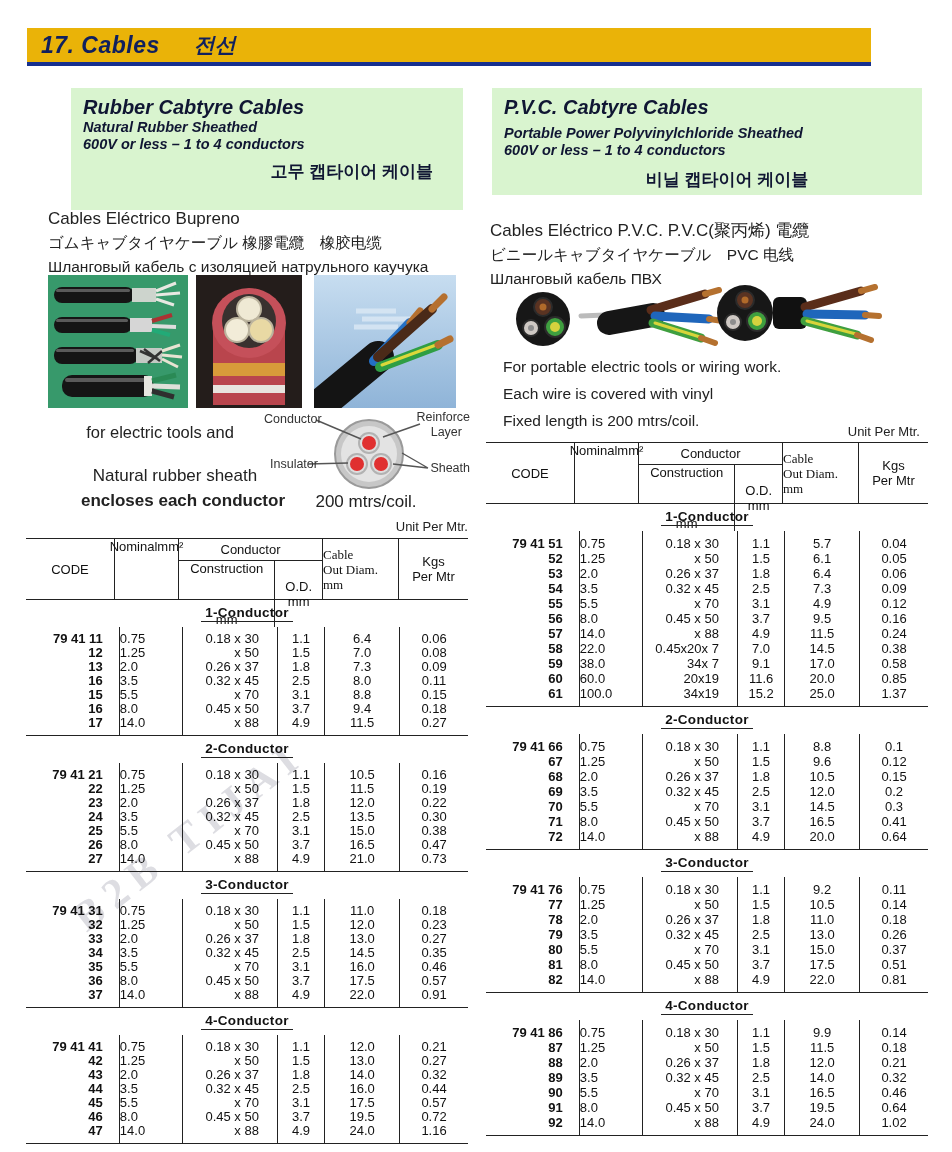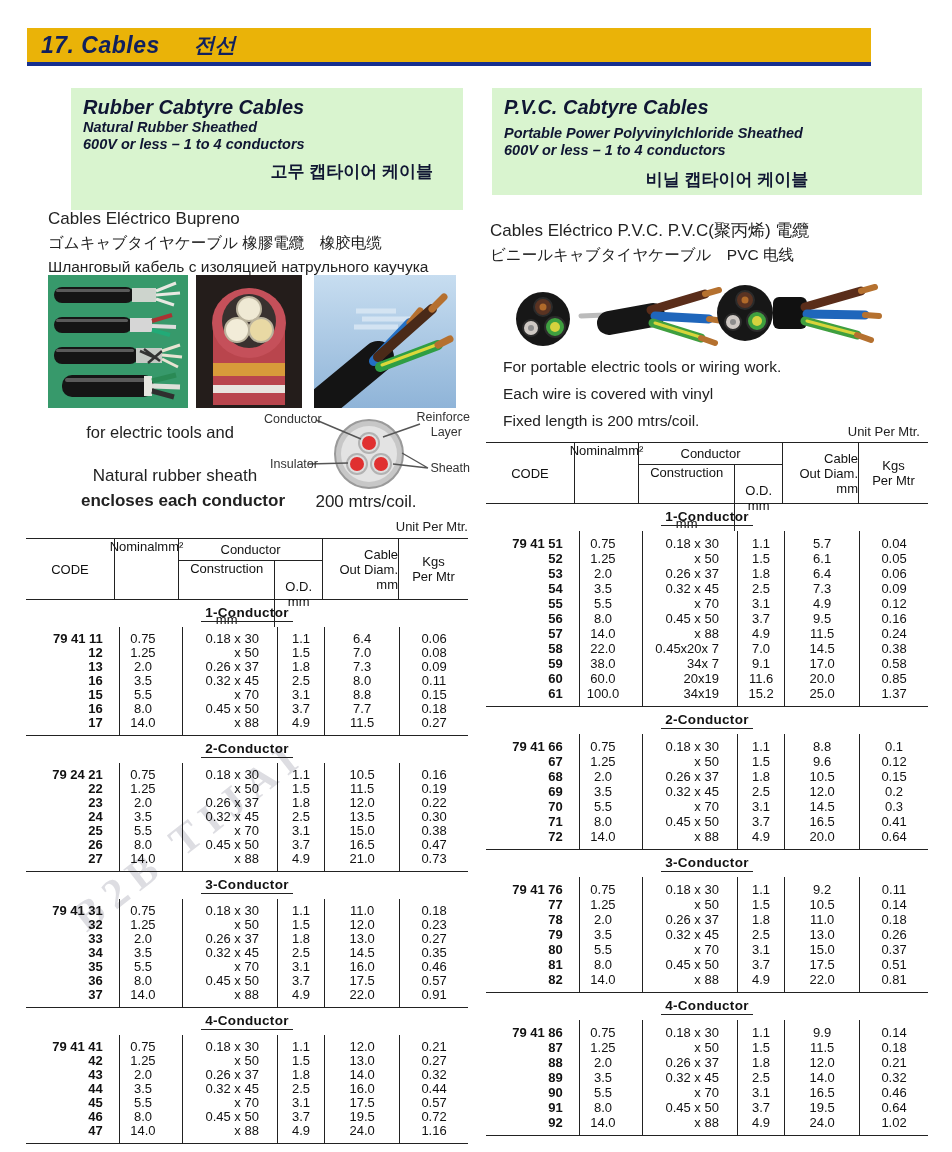--- a/index.html
+++ b/index.html
@@ -57,32 +57,32 @@
   .th{box-sizing:border-box;height:100%;}
   .th + .th{border-left:1.5px solid #222;}
   .th span{display:block;line-height:15px;text-align:center;}
   .th-code{width:88px;display:flex;align-items:center;justify-content:center;}
   .th-nominal{width:64px;display:flex;flex-direction:row;align-items:flex-start;justify-content:center;}
   .th-conductor{width:144px;display:flex;flex-direction:column;}
   .cond-top{height:21px;line-height:21px;text-align:center;border-bottom:1.5px solid #222;}
   .cond-bottom{display:flex;flex:1;}
   .cond-constr{width:96px;display:flex;flex-direction:column;align-items:center;justify-content:center;box-sizing:border-box;gap:36px;}
   .cond-od{width:48px;border-left:1.5px solid #222;display:flex;flex-direction:column;align-items:center;justify-content:center;box-sizing:border-box;}
-  .th-out{width:76px;display:flex;flex-direction:column;align-items:flex-end;justify-content:center;}
+  .th-out{width:76px;display:flex;flex-direction:column;align-items:flex-start;justify-content:center;font-family:Liberation Serif, serif;}
   .th-kgs{width:70px;display:flex;flex-direction:column;align-items:center;justify-content:center;}
 
   .section-band{height:27px;display:flex;align-items:center;justify-content:center;}
   .section-band span{font-weight:700;font-size:13.5px;border-bottom:1.5px solid #222;padding:0 4px 1px 4px;letter-spacing:0.3px;text-align:right;}
   .rows-block{border-bottom:1.5px solid #222;}
   .trow{display:flex;}
   .table-left .trow{line-height:14px;}
   .table-right .trow{line-height:15px;}
   .tcell{box-sizing:border-box;}
   .c0{width:88px;text-align:right;padding-right:10px;font-weight:700;}
-  .c1{width:64px;text-align:center;padding-right:16px;margin-left:6px;}
+  .c1{width:64px;text-align:left;padding-right:16px;margin-left:6px;}
   .c2{width:96px;text-align:right;padding-right:18px;}
   .c3{width:48px;text-align:center;}
   .c4{width:76px;text-align:center;}
   .c5{width:70px;text-align:center;}
   .c1,.c2,.c3,.c4,.c5{border-left:1.5px solid #222;}
   .rows-block .trow:first-child .tcell{padding-top:5px;}
   .rows-block .trow:last-child .tcell{padding-bottom:5px;}
 </style>
 </head>
 <body>
@@ -210,20 +210,21 @@
 </svg>
 
 <div class="cap cap-sheath1">Natural rubber sheath</div>
 <div class="cap cap-sheath2">encloses each conductor</div>
 <div class="cap cap-coil">200 mtrs/coil.</div>
 <div class="unit-label unit-left">Unit Per Mtr.</div>
 
 <div class="intro intro-right">
   <div class="l1">Cables Eléctrico P.V.C. P.V.C(聚丙烯) 電纜</div>
   <div class="l2">ビニールキャブタイヤケーブル　PVC 电线</div>
+  <div class="l3">Шланговый кабель ПВХ</div>
 </div>
 
 <svg class="photo" style="left:505px;top:283px;" width="380" height="66" viewBox="0 0 380 66">
   <g>
     <circle cx="38" cy="36" r="27" fill="#171717"></circle>
     <circle cx="38" cy="24" r="9" fill="#5a3322" stroke="#2b2b2b" stroke-width="2"></circle>
     <circle cx="38" cy="24" r="3.5" fill="#b06a2a"></circle>
     <circle cx="26" cy="45" r="8" fill="#cfc9c4" stroke="#2b2b2b" stroke-width="2"></circle>
     <circle cx="26" cy="45" r="3" fill="#8d8d8d"></circle>
     <circle cx="50" cy="44" r="10" fill="#3f9f3f" stroke="#2b2b2b" stroke-width="2"></circle>
@@ -343,38 +344,38 @@
           <div class="tcell c2">x 70</div>
           <div class="tcell c3">3.1</div>
           <div class="tcell c4">8.8</div>
           <div class="tcell c5">0.15</div>
         </div>
         <div class="trow">
           <div class="tcell c0">16</div>
           <div class="tcell c1">8.0</div>
           <div class="tcell c2">0.45 x 50</div>
           <div class="tcell c3">3.7</div>
-          <div class="tcell c4">7.7</div>
+          <div class="tcell c4">9.4</div>
           <div class="tcell c5">0.18</div>
         </div>
         <div class="trow">
           <div class="tcell c0">17</div>
           <div class="tcell c1">14.0</div>
           <div class="tcell c2">x 88</div>
           <div class="tcell c3">4.9</div>
           <div class="tcell c4">11.5</div>
           <div class="tcell c5">0.27</div>
         </div>
       </div>
       <div class="section-band">
         <span>2-Conductor</span>
       </div>
       <div class="rows-block">
         <div class="trow">
-          <div class="tcell c0">79 24 21</div>
+          <div class="tcell c0">79 41 21</div>
           <div class="tcell c1">0.75</div>
           <div class="tcell c2">0.18 x 30</div>
           <div class="tcell c3">1.1</div>
           <div class="tcell c4">10.5</div>
           <div class="tcell c5">0.16</div>
         </div>
         <div class="trow">
           <div class="tcell c0">22</div>
           <div class="tcell c1">1.25</div>
           <div class="tcell c2">x 50</div>

